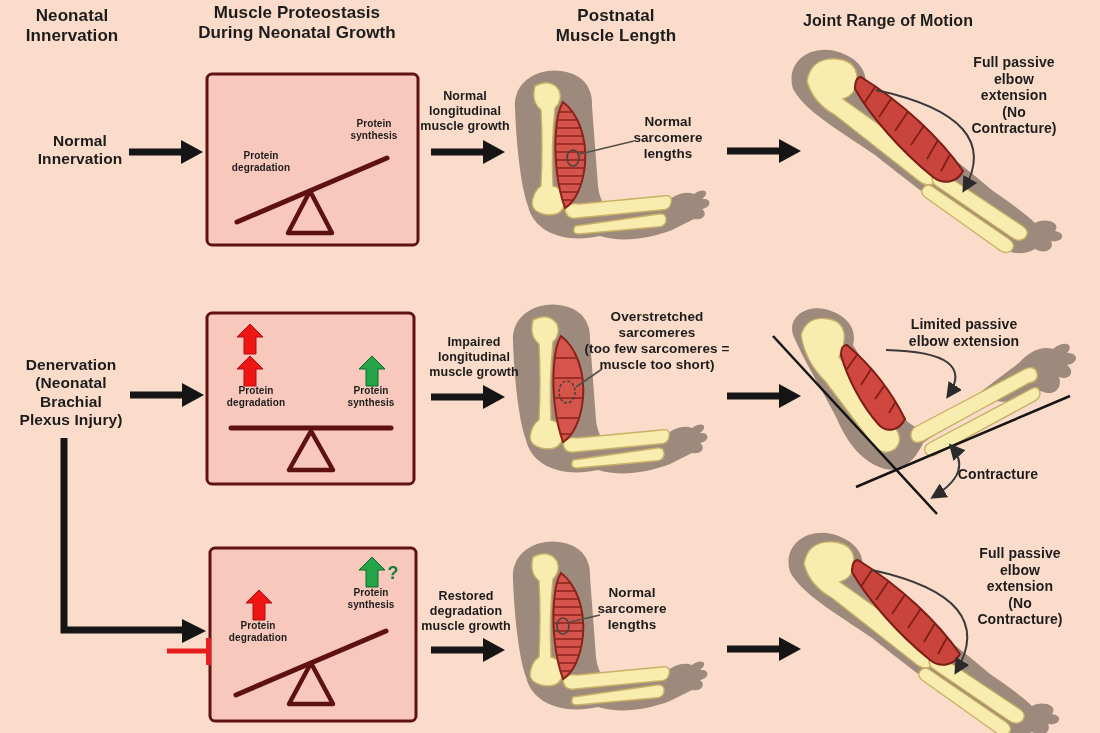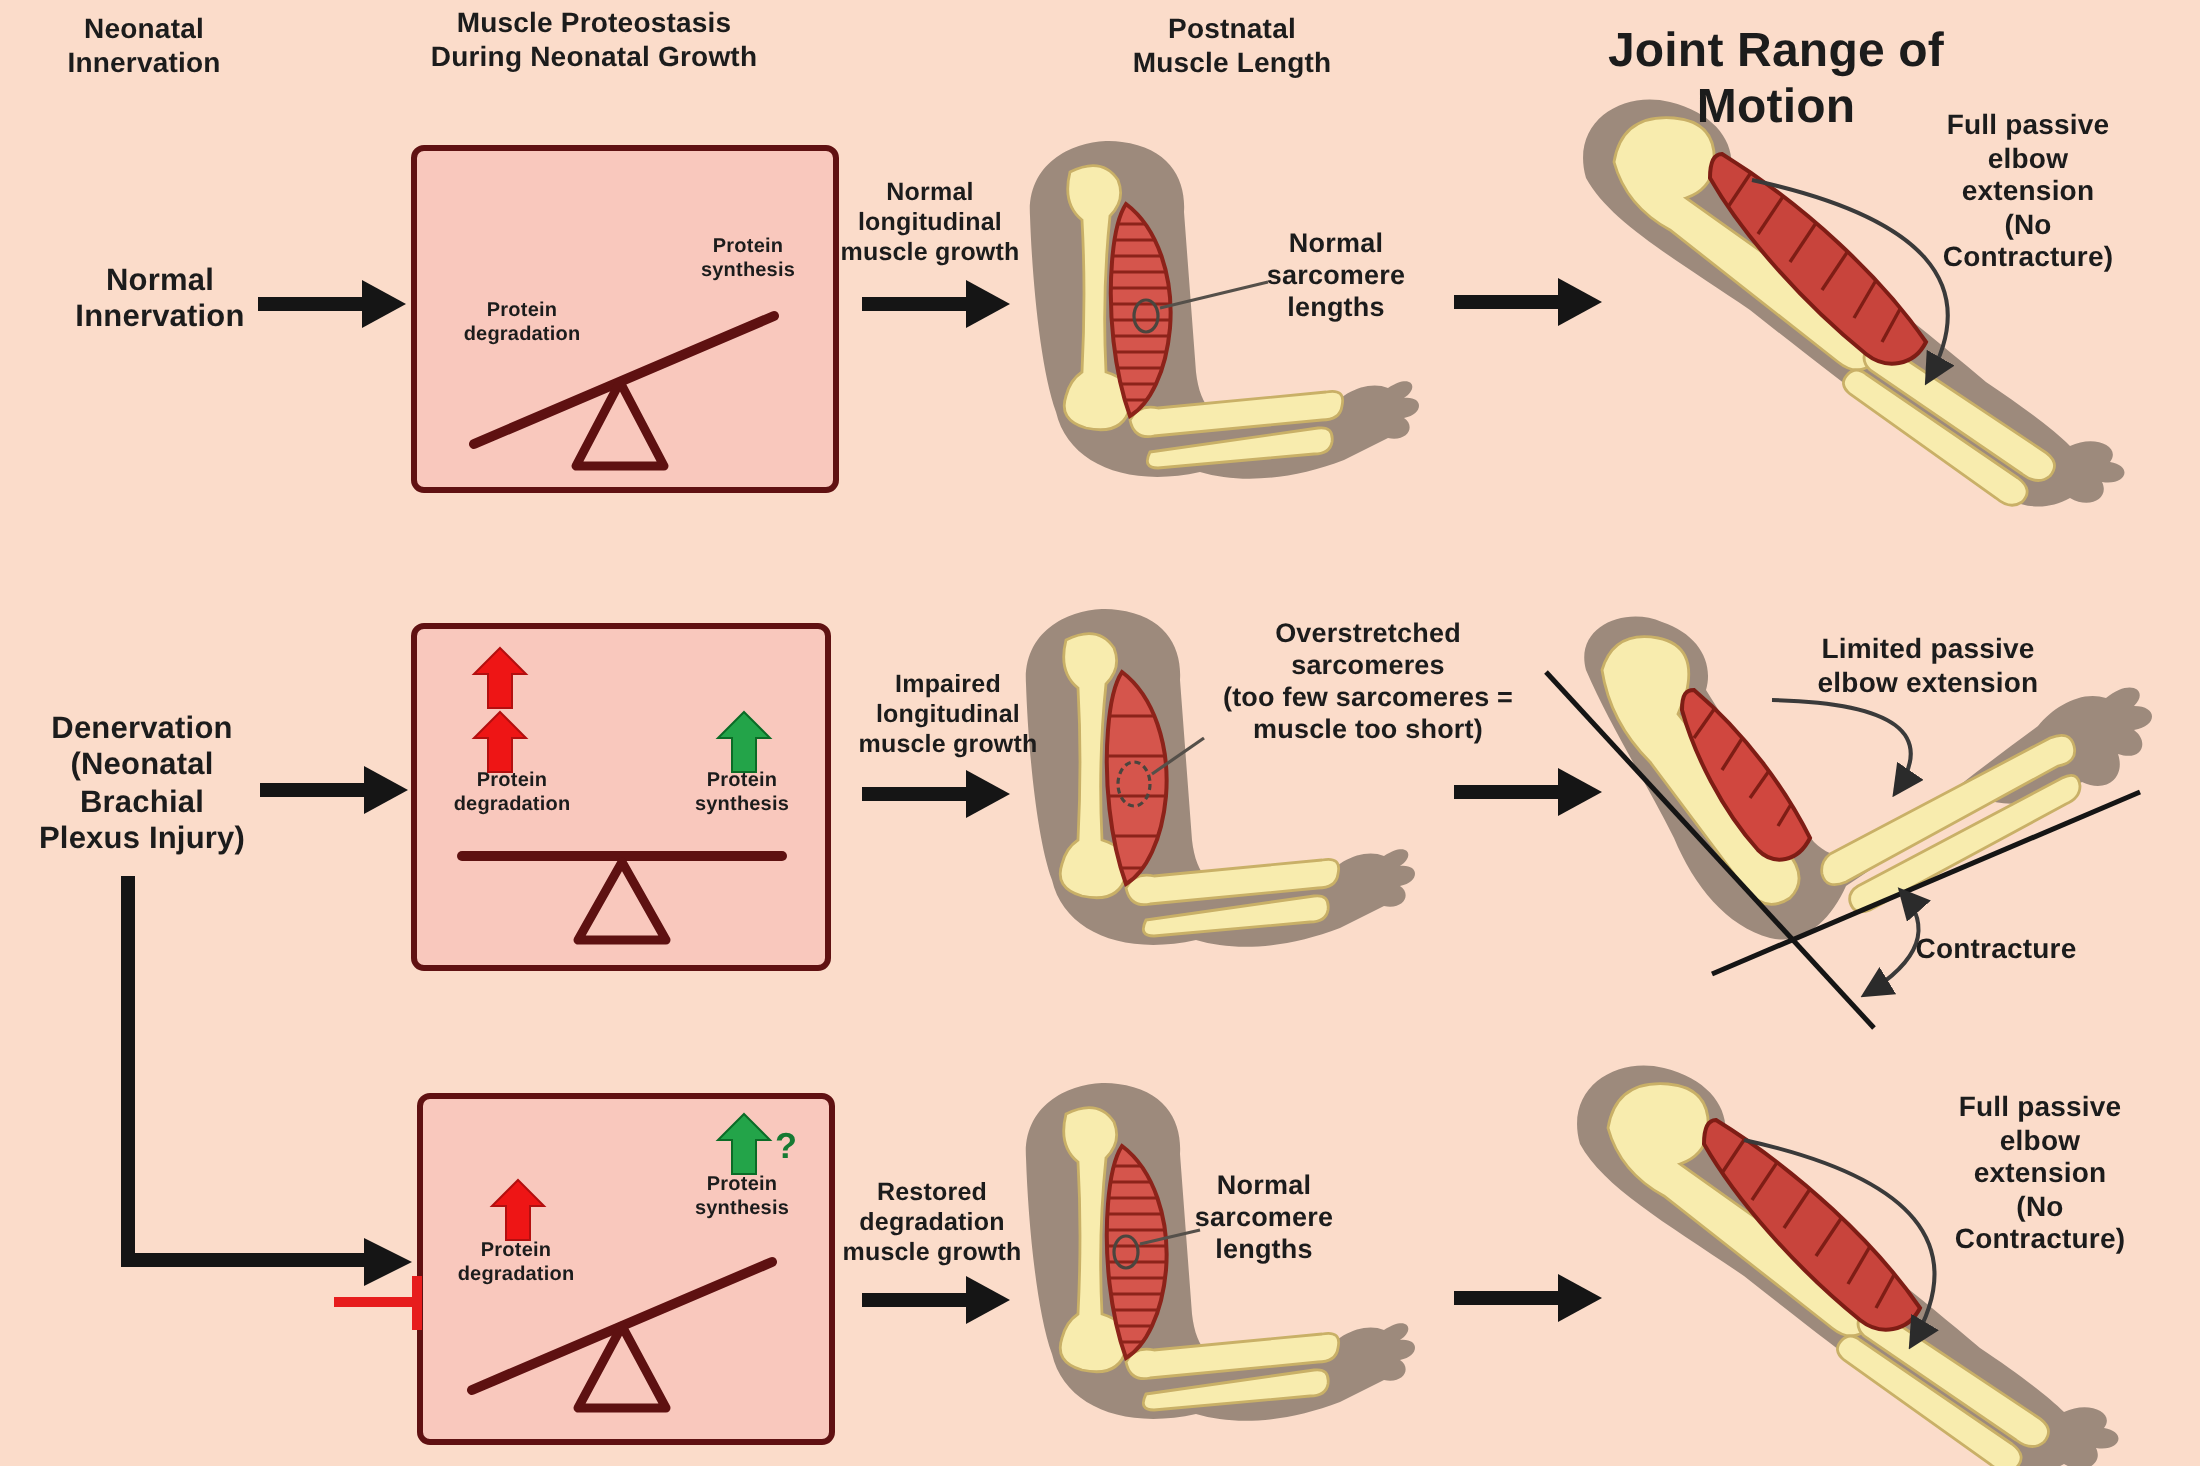--- a/index.html
+++ b/index.html
@@ -8,22 +8,22 @@
     background:#fbdcca;
     font-family:"Liberation Sans", sans-serif;
     color:#1c1c1c;
   }
   .gfx{position:absolute; left:0; top:0;}
   .lbl{
     position:absolute; transform:translateX(-50%);
     text-align:center; white-space:pre-line; font-weight:700;
     line-height:1.18; letter-spacing:0.1px;
   }
-  .hdr{font-size:14px;}
-  .hdr4{font-size:24px;}
+  .hdr{font-size:17px;}
+  .hdr4{font-size:16px;}
   .side{font-size:15.5px;}
   .boxlbl{font-size:10px;}
   .growth{font-size:12.5px;}
   .small{font-size:13.5px;}
   .outcome{font-size:14px;}
   .qmark{font-size:18px; color:#167a33;}
 </style>
 </head>
 <body>
 
@@ -242,21 +242,21 @@
 (Neonatal
 Brachial
 Plexus Injury)</div>
   <div class="lbl boxlbl" style="left:256px;  top:385px;">Protein
 degradation</div>
   <div class="lbl boxlbl" style="left:371px;  top:385px;">Protein
 synthesis</div>
   <div class="lbl growth" style="left:474px;  top:335px;">Impaired
 longitudinal
 muscle growth</div>
-  <div class="lbl small" style="left:684px;  top:309px;">Overstretched
+  <div class="lbl small" style="left:657px;  top:309px;">Overstretched
 sarcomeres
 (too few sarcomeres =
 muscle too short)</div>
   <div class="lbl outcome" style="left:964px;  top:316px;">Limited passive
 elbow extension</div>
   <div class="lbl outcome" style="left:998px;  top:466px;">Contracture</div>
 
   <div class="lbl boxlbl" style="left:258px;  top:620px;">Protein
 degradation</div>
   <div class="lbl boxlbl" style="left:371px;  top:587px;">Protein

